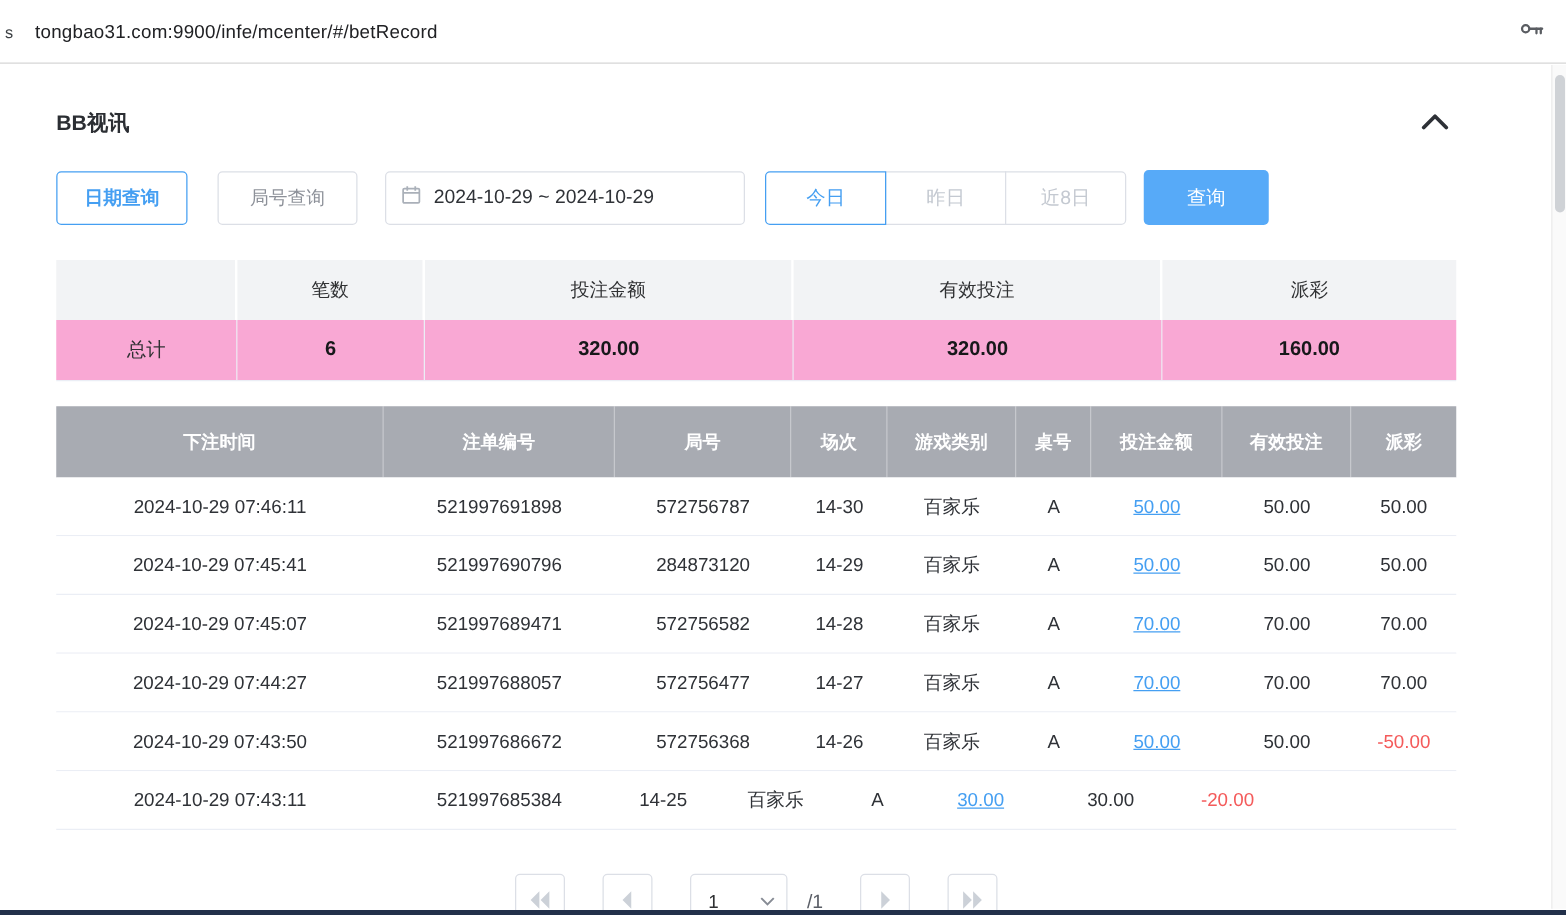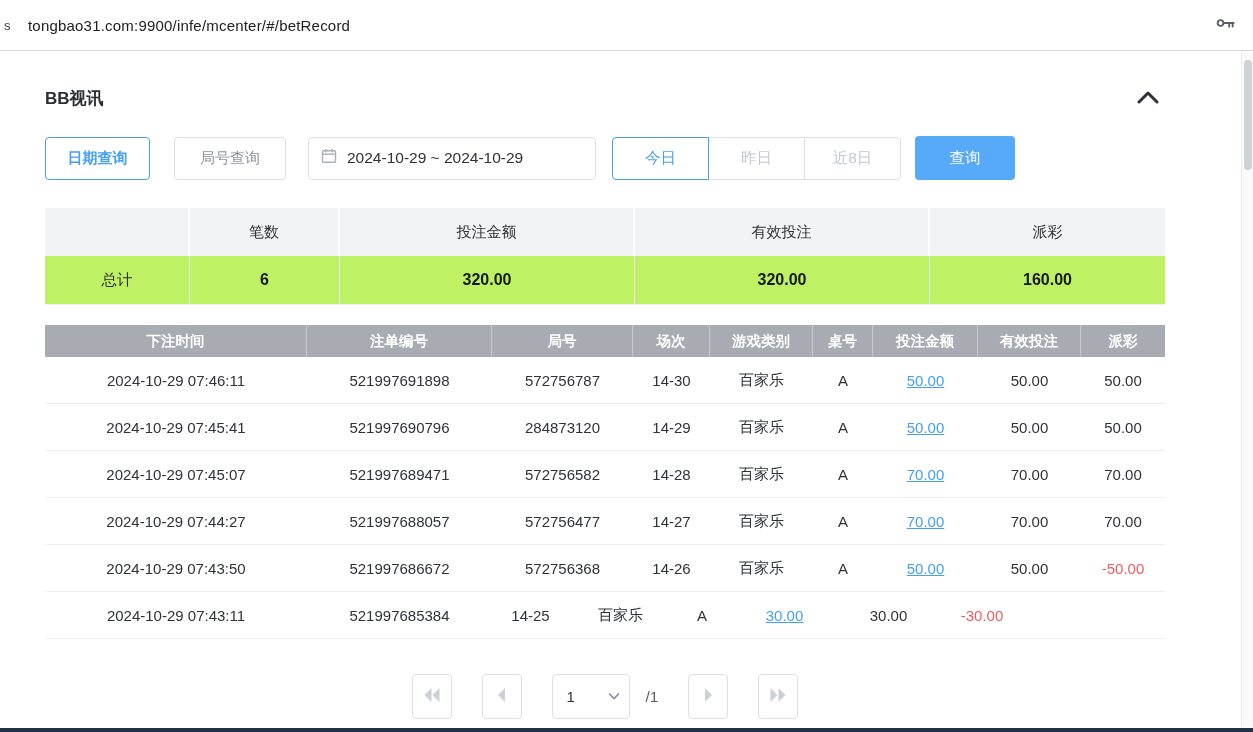--- a/index.html
+++ b/index.html
@@ -40,29 +40,29 @@
     border-radius:4px; font-size:15.5px; }
 
   
   .summary { margin-top:28px; width:1120px; }
   .hrow { display:flex; height:48px; }
   .hcell { background:#f2f3f5; display:flex; align-items:center; justify-content:center;
     font-size:15px; color:#303133; border-right:2px solid #fff; }
   .hcell:last-child { border-right:none; }
   .brow { display:flex; height:49px; border-bottom:1px solid #ebeef5; }
   .bcell { display:flex; align-items:center; justify-content:center;
-    border-right:1px solid #ebeef5; font-size:16px; font-weight:bold; color:#17181a; background:#bef264; }
+    border-right:1px solid #ebeef5; font-size:16px; font-weight:bold; color:#17181a; background:#f9a8d4; }
   .bcell:last-child { border-right:none; }
   .bcell.label { font-weight:normal; font-size:15.5px; color:#303133; }
   .s-label{width:145px;} .s-count{width:150px;} .s-amount{width:295px;}
   .s-valid{width:295px;} .s-payout{width:235px;}
 
   
   .btable { margin-top:20px; width:1120px; }
-  .thead { display:flex; height:32px; background:#a8abb2; }
+  .thead { display:flex; height:57px; background:#a8abb2; }
   .th { display:flex; align-items:center; justify-content:center; color:#fff; font-weight:bold;
     font-size:14.5px; border-right:1px solid rgba(255,255,255,.35); }
   .th:last-child { border-right:none; }
   .trow { display:flex; height:47px; border-bottom:1px solid #ebeef5; background:#fff; }
   .td { display:flex; align-items:center; justify-content:center; font-size:15px; color:#2f3237; }
   .c-time{width:262px;} .c-order{width:185px;} .c-round{width:141px;} .c-session{width:77px;}
   .c-game{width:103px;} .c-table{width:60px;} .c-bet{width:105px;} .c-valid{width:103px;} .c-payout{width:84px;}
   .bet-link { color:#459ff2; text-decoration:underline; cursor:pointer; }
   .td.neg { color:#f45b5b; }
 
@@ -241,21 +241,21 @@
           <div class="trow">
     <div class="td c-time">2024-10-29 07:43:11</div>
     <div class="td c-order">521997685384</div>
     <div class="td c-session">14-25</div>
     <div class="td c-game">百家乐</div>
     <div class="td c-table">A</div>
     <div class="td c-bet">
       <a class="bet-link">30.00</a>
     </div>
     <div class="td c-valid">30.00</div>
-    <div class="td c-payout neg">-30.00</div>
+    <div class="td c-payout neg">-20.00</div>
   </div>
         </div>
     </div>
 
     <div class="pagination">
       <button class="pg-btn">
         <span>
           <svg width="20" height="18" viewBox="0 0 20 18" fill="#ccd1d8">
             <path d="M9.5 2 L2.5 9 L9.5 16 Z"></path>
               <path d="M17.5 2 L10.5 9 L17.5 16 Z"></path>

